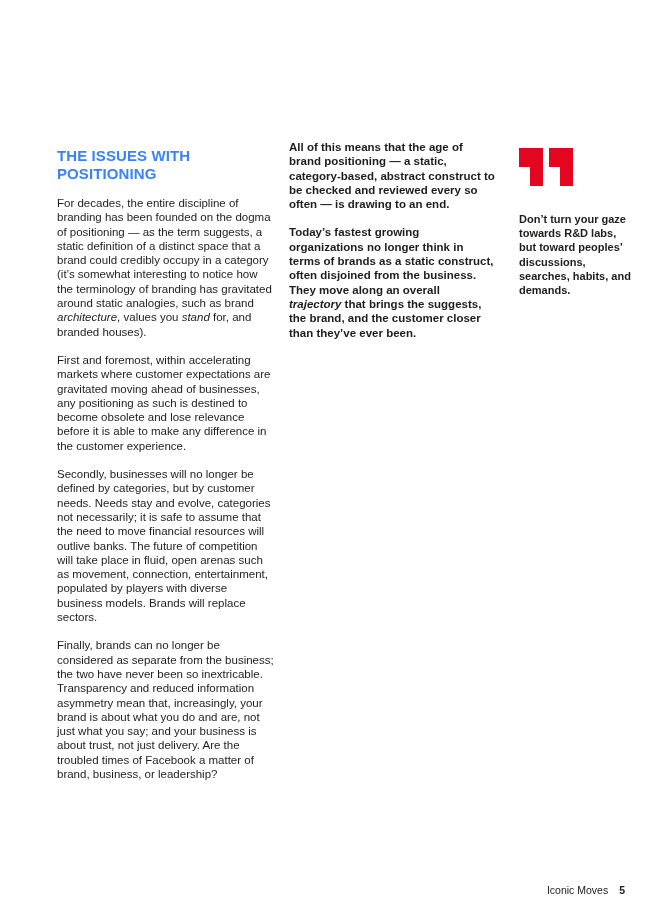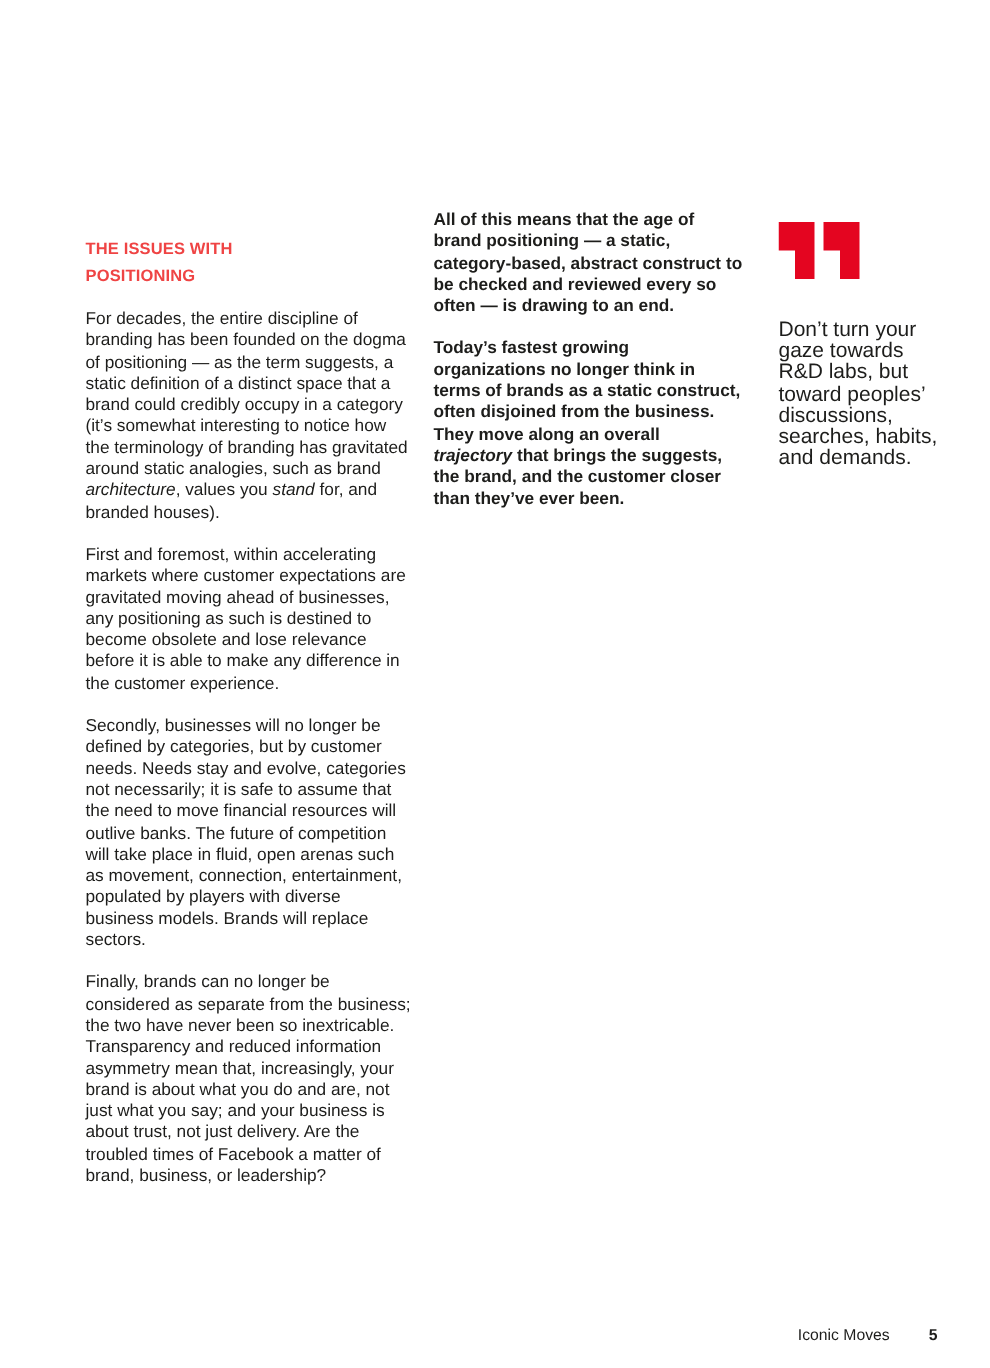--- a/index.html
+++ b/index.html
@@ -11,52 +11,52 @@
     position: relative;
     overflow: hidden;
   }
   .page { position: absolute; inset: 0; background: #fff; }
   .col { position: absolute; }
   .col-left   { left: 57px;  top: 145px; width: 218px; }
   .col-middle { left: 289px; top: 140px; width: 206px; font-weight: bold; }
   .col-right  { left: 519px; top: 148px; width: 112px; }
 
   .heading {
-    margin: 12px 0 13px 0;
-    color: #ef4444;
-    font-size: 11px;
+    margin: 2px 0 13px 0;
+    color: #3b82f6;
+    font-size: 15px;
     font-weight: bold;
     line-height: 18px;
     letter-spacing: 0.1px;
   }
   .heading .hline { display: block; }
 
   p.body {
     margin: 0 0 14px 0;
     font-size: 11.5px;
     line-height: 14.3px;
   }
 
   .quote-icon { display: block; margin: 0 0 26px 0; }
 
   .pullquote {
     margin: 0;
-    font-size: 14px;
-    font-weight: normal;
+    font-size: 11px;
+    font-weight: bold;
     line-height: 14.2px;
     color: #1d1d1b;
   }
 
   .footer {
     position: absolute;
     right: 35px; bottom: 16px;
     font-size: 10.5px;
     display: flex;
     align-items: baseline;
-    gap: 26px;
+    gap: 11px;
   }
   .footer .pagenum { font-weight: bold; }
 </style>
 </head>
 <body>
 
 <div class="page">
 
   <div class="col col-left">
     <h1 class="heading">

